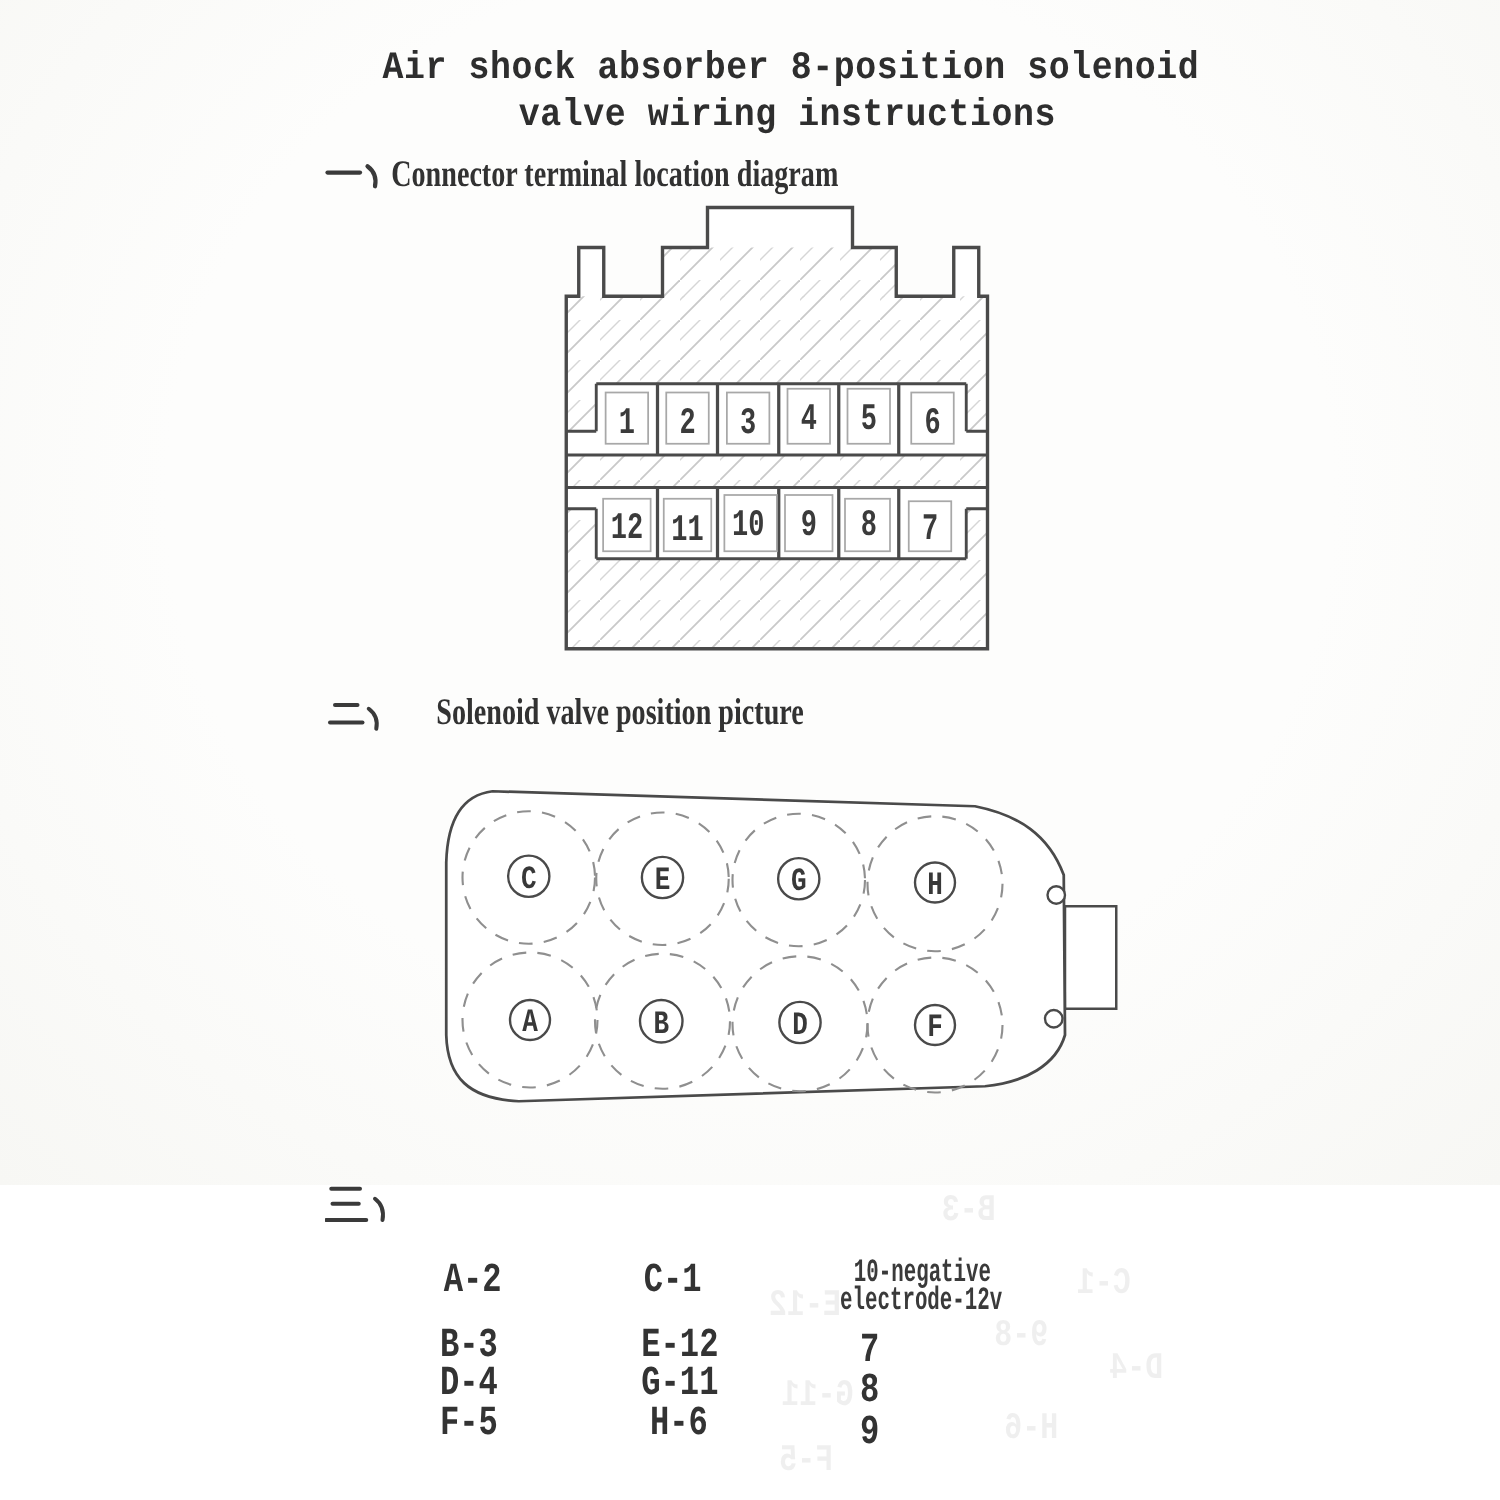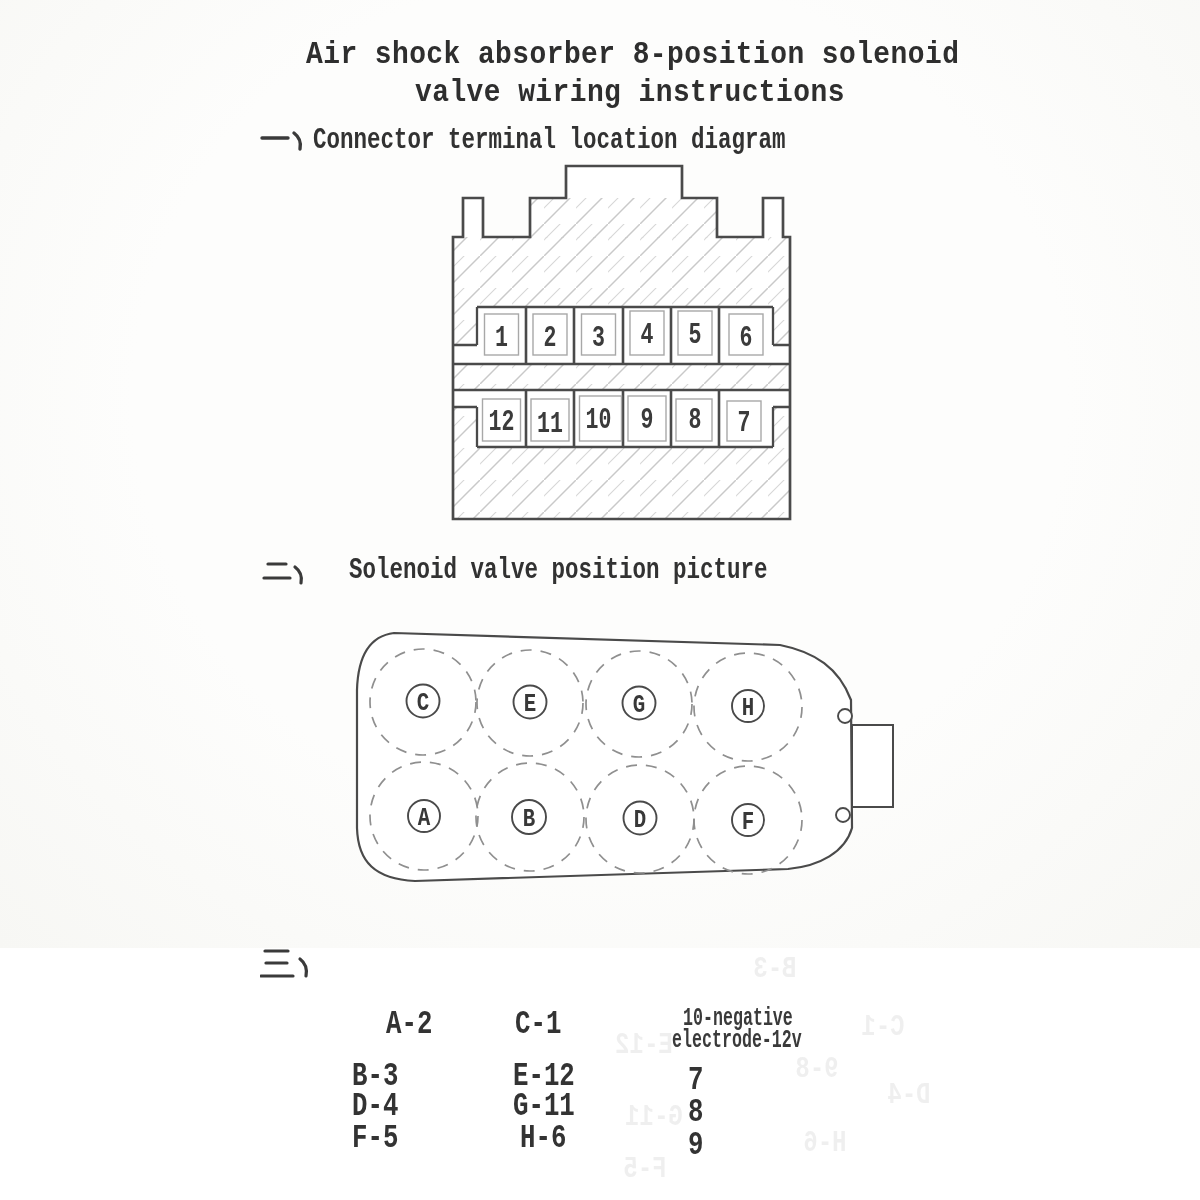--- a/index.html
+++ b/index.html
@@ -7,21 +7,21 @@
   .page{
     position:relative;width:1200px;height:948px;
     background:radial-gradient(ellipse at 50% 42%, #fdfdfc 55%, #f7f7f4 100%);
     font-family:"Liberation Mono","DejaVu Sans Mono",monospace;
     color:#333333;
   }
   .abs{position:absolute;white-space:nowrap;}
   .tx{display:inline-block;transform-origin:0 50%;}
   .title-line{font-size:31px;font-weight:700;color:#2e2e2e;letter-spacing:0.5px;}
   .title-line .tx{transform:scaleX(0.90);}
-  .sec-head{font-size:30px;font-weight:600;color:#323232;}
+  .sec-head{font-size:30px;font-weight:600;color:#323232;font-family:Liberation Serif, serif;}
   .sec-head .tx{transform:scaleX(0.75);}
   .pair{font-size:33px;font-weight:600;color:#333;}
   .pair .tx{transform:scaleX(0.78);}
   .note{font-size:26px;font-weight:600;color:#3a3a3a;}
   .note .tx{transform:scaleX(0.64);}
   .ghost{
     font-size:30px;font-weight:600;color:#6a6a6a;opacity:0.10;
     transform:scaleX(-0.8);transform-origin:50% 50%;
     filter:blur(0.6px);
   }
@@ -178,21 +178,21 @@
 
   <div class="abs" style="left:260px;top:946px;">
     <svg class="marker-icon" width="56" height="36" viewBox="0 0 56 36" aria-label="三、">
       <path d="M5 5 H28" stroke="#3a3a3a" stroke-width="3.2" stroke-linecap="round" fill="none"></path>
       <path d="M6 17 H27" stroke="#3a3a3a" stroke-width="3.2" stroke-linecap="round" fill="none"></path>
       <path d="M1 30 H33" stroke="#3a3a3a" stroke-width="3.2" stroke-linecap="round" fill="none"></path>
       <path d="M40 13 Q48 19 46 30" stroke="#3a3a3a" stroke-width="3.2" stroke-linecap="round" fill="none"></path>
     </svg>
   </div>
 
-  <div class="abs pair" style="left:355px;top:1006px;margin-left:31px;"><span class="tx">A-2</span></div>
+  <div class="abs pair" style="left:355px;top:1006px;"><span class="tx">A-2</span></div>
   <div class="abs pair" style="left:352px;top:1058px;"><span class="tx">B-3</span></div>
   <div class="abs pair" style="left:352px;top:1088px;"><span class="tx">D-4</span></div>
   <div class="abs pair" style="left:352px;top:1120px;"><span class="tx">F-5</span></div>
 
   <div class="abs pair" style="left:515px;top:1006px;"><span class="tx">C-1</span></div>
   <div class="abs pair" style="left:513px;top:1058px;"><span class="tx">E-12</span></div>
   <div class="abs pair" style="left:513px;top:1088px;"><span class="tx">G-11</span></div>
   <div class="abs pair" style="left:520px;top:1120px;"><span class="tx">H-6</span></div>
 
   <div class="abs note" style="left:683px;top:1003px;"><span class="tx">10-negative</span></div>

